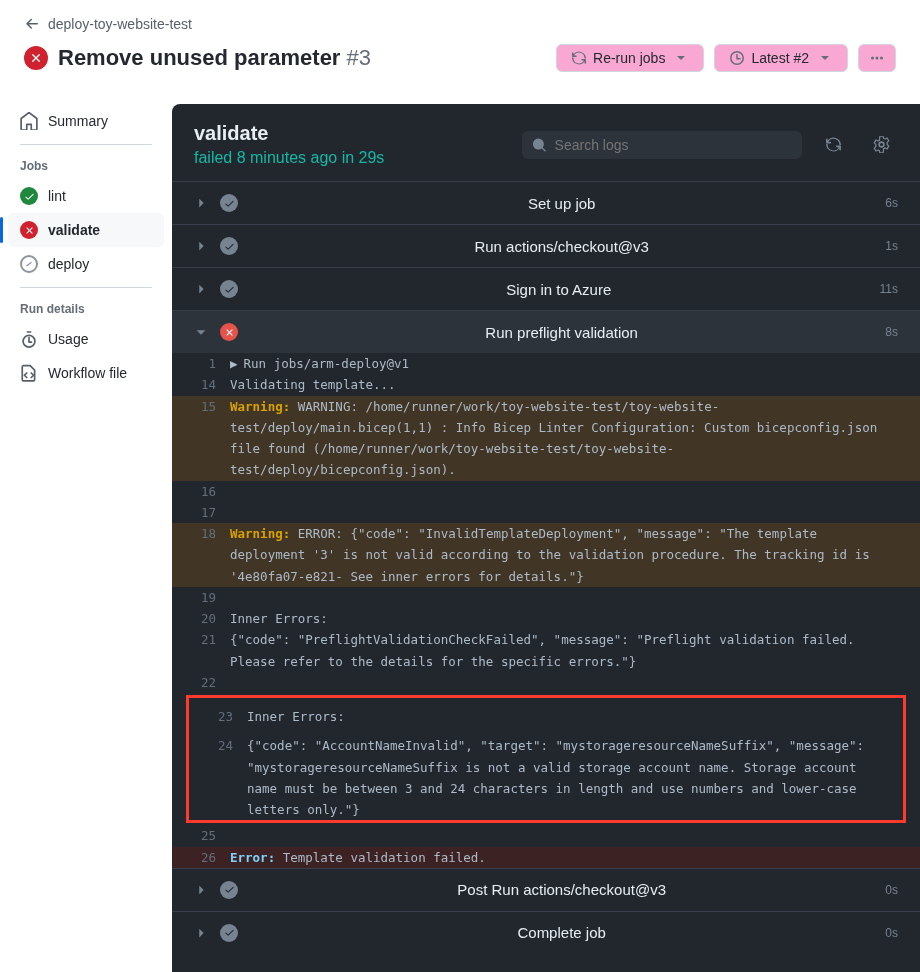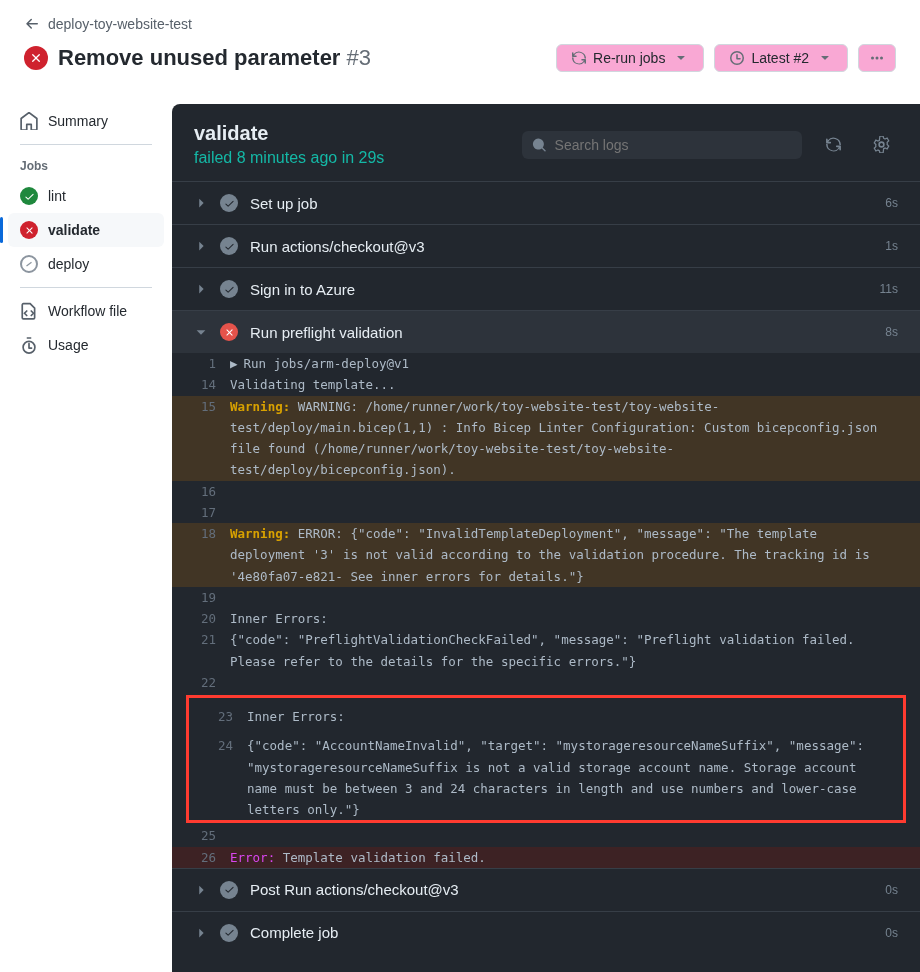--- a/index.html
+++ b/index.html
@@ -136,42 +136,42 @@
   }
   .step .chev { width: 14px; height: 14px; fill: #768390; flex-shrink:0;}
   .step .sd {
     width: 18px; height: 18px; border-radius: 50%;
     background: #768390; color:#22272e;
     display: flex; align-items: center; justify-content: center;
   }
   .step .sd svg { width: 11px; height: 11px; fill: #22272e; }
   .step .sd.fail { background: #e5534b; }
   .step .sd.fail svg { fill: #fff; }
-  .step .label { flex: 1; color: #e6edf3; font-size: 15px; }
+  .step .label { flex: 1; color: #e6edf3; font-size: 15px; text-align: center; }
   .step .dur { font-size: 12px; color: #768390; }
   .step.active { background: #2d333b; }
 
   
   .log {
     font-family: ui-monospace, SFMono-Regular, "SF Mono", Menlo, Consolas, monospace;
     font-size: 12.5px;
     line-height: 1.7;
   }
   .log .line { display: flex; padding: 0 22px; }
   .log .ln {
     width: 36px; text-align: right; padding-right: 14px;
     color: #636e7b; flex-shrink: 0;
     user-select: none;
   }
   .log .txt { flex: 1; color: #adbac7; white-space: pre-wrap; word-break: break-word; padding-right: 10px;}
   .log .txt .tri { display:inline-block; margin-right:6px; color:#adbac7;}
   .log .line.warn { background: #413525; }
   .log .line.warn .kw { color: #d8a100; font-weight: 600; }
   .log .line.err  { background: #3d2224; }
-  .log .line.err .kw { color: #d946ef; font-weight: 400; }
+  .log .line.err .kw { color: #7dd3fc; font-weight: 700; }
   .log .block-lines .line { padding-top:8px; padding-bottom:0; }
 
   .callout {
     border: 3px solid #ff3b30;
     margin: 2px 14px 2px 14px;
   }
 </style>
 </head>
 <body>
 
@@ -254,32 +254,33 @@
       <span class="status-dot skip">
           <svg viewBox="0 0 16 16">
             <circle cx="8" cy="8" r="6" fill="none"></circle>
             <path d="M4 11 L12 5" stroke="#8c959f" stroke-width="2"></path>
           </svg>
         </span>
       <span>deploy</span>
     </div>
 
     <div class="side-sep"></div>
+    <div class="side-heading">Run details</div>
+    <div class="side-item">
+      <span class="si-icon"><svg viewBox="0 0 16 16">
+            <path d="M6 1h4v1.5H6zM8 4a6 6 0 100 12A6 6 0 008 4zm0 1.5a4.5 4.5 0 110 9 4.5 4.5 0 010-9zM8 6a.75.75 0 01.75.75V10h1.5a.75.75 0 010 1.5h-2.25A.75.75 0 017.25 10.75V6.75A.75.75 0 018 6z"></path>
+          </svg></span>
+      <span>Usage</span>
+    </div>
     <div class="side-item">
       <span class="si-icon"><svg viewBox="0 0 16 16">
             <path d="M3 1.5h6l4 4V14a1 1 0 01-1 1H3a1 1 0 01-1-1V2.5a1 1 0 011-1z" fill="none" stroke="#57606a" stroke-width="1.5"></path>
             <path d="M6 8l-2 2 2 2M10 8l2 2-2 2" fill="none" stroke="#57606a" stroke-width="1.5" stroke-linecap="round"></path>
           </svg></span>
       <span>Workflow file</span>
-    </div>
-    <div class="side-item">
-      <span class="si-icon"><svg viewBox="0 0 16 16">
-            <path d="M6 1h4v1.5H6zM8 4a6 6 0 100 12A6 6 0 008 4zm0 1.5a4.5 4.5 0 110 9 4.5 4.5 0 010-9zM8 6a.75.75 0 01.75.75V10h1.5a.75.75 0 010 1.5h-2.25A.75.75 0 017.25 10.75V6.75A.75.75 0 018 6z"></path>
-          </svg></span>
-      <span>Usage</span>
     </div>
   </div>
 
   <div class="content">
     <div class="c-header">
       <div class="c-title-block">
         <div class="c-title">validate</div>
         <div class="c-sub">failed 8 minutes ago in 29s</div>
       </div>
       <div class="search">

